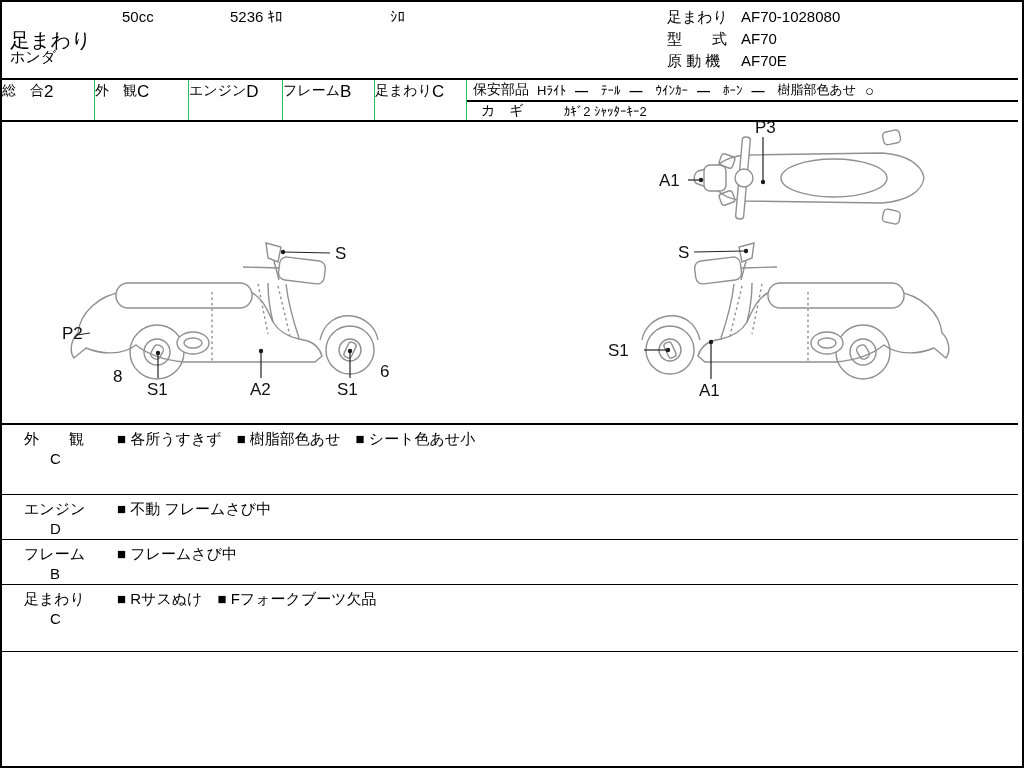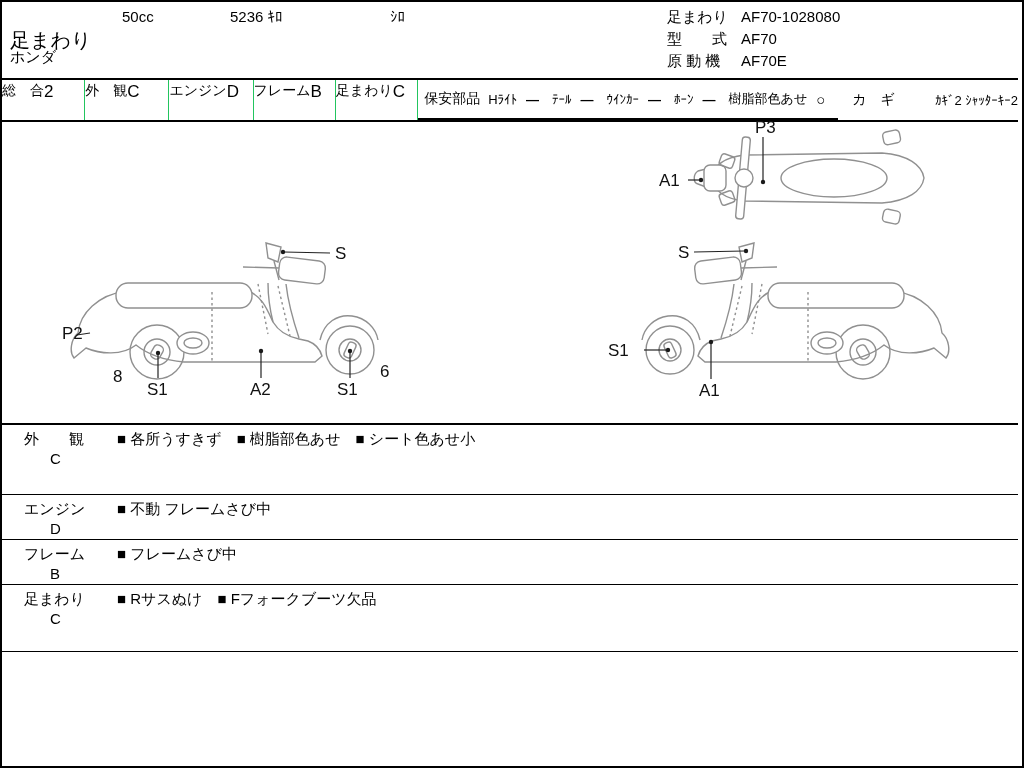--- a/index.html
+++ b/index.html
@@ -17,21 +17,21 @@
   .model-name{position:absolute;left:8px;top:25px;font-size:20px;}
   .hdr-right{position:absolute;left:665px;top:4px;font-size:15px;line-height:22px;}
   .hdr-right .lbl{display:inline-block;width:74px;white-space:pre;}
 
   
   .ratings{position:absolute;left:0;top:76px;width:1016px;height:44px;border-top:2px solid #000;border-bottom:2px solid #000;display:flex;box-sizing:border-box;}
   .rcell{border-right:1px solid #22c55e;box-sizing:border-box;text-align:center;display:flex;flex-direction:row;justify-content:flex-start;padding:2px 0 1px 0;}
   .rcell .rlab{font-size:14px;white-space:pre;}
   .rcell .rgrade{font-size:17px;}
   .w1{width:93px}.w2{width:94px}.w3{width:94px}.w4{width:92px}.w5{width:92px}
-  .safety{flex:1;display:flex;box-sizing:border-box;text-align:center;}
+  .safety{flex:1;display:flex;flex-direction:column;box-sizing:border-box;text-align:center;}
   .safety-row1{flex:1.15;border-bottom:2px solid #000;display:flex;align-items:center;padding-left:6px;font-size:13px;gap:0;box-sizing:border-box;white-space:pre;}
   .safety-label{font-size:14px;margin-right:8px;}
   .sf-item{display:flex;align-items:center;margin-right:13px;}
   .sf-name{margin-right:9px;}
   .sf-mark{font-weight:bold;}
   .sf-mark.circle{font-size:15px;}
   .safety-row2{flex:1;display:flex;align-items:center;font-size:13px;white-space:pre;gap:20px;}
   .keys-label{margin-left:14px;font-size:14px;}
   .keys-value{margin-left:20px;}
 

